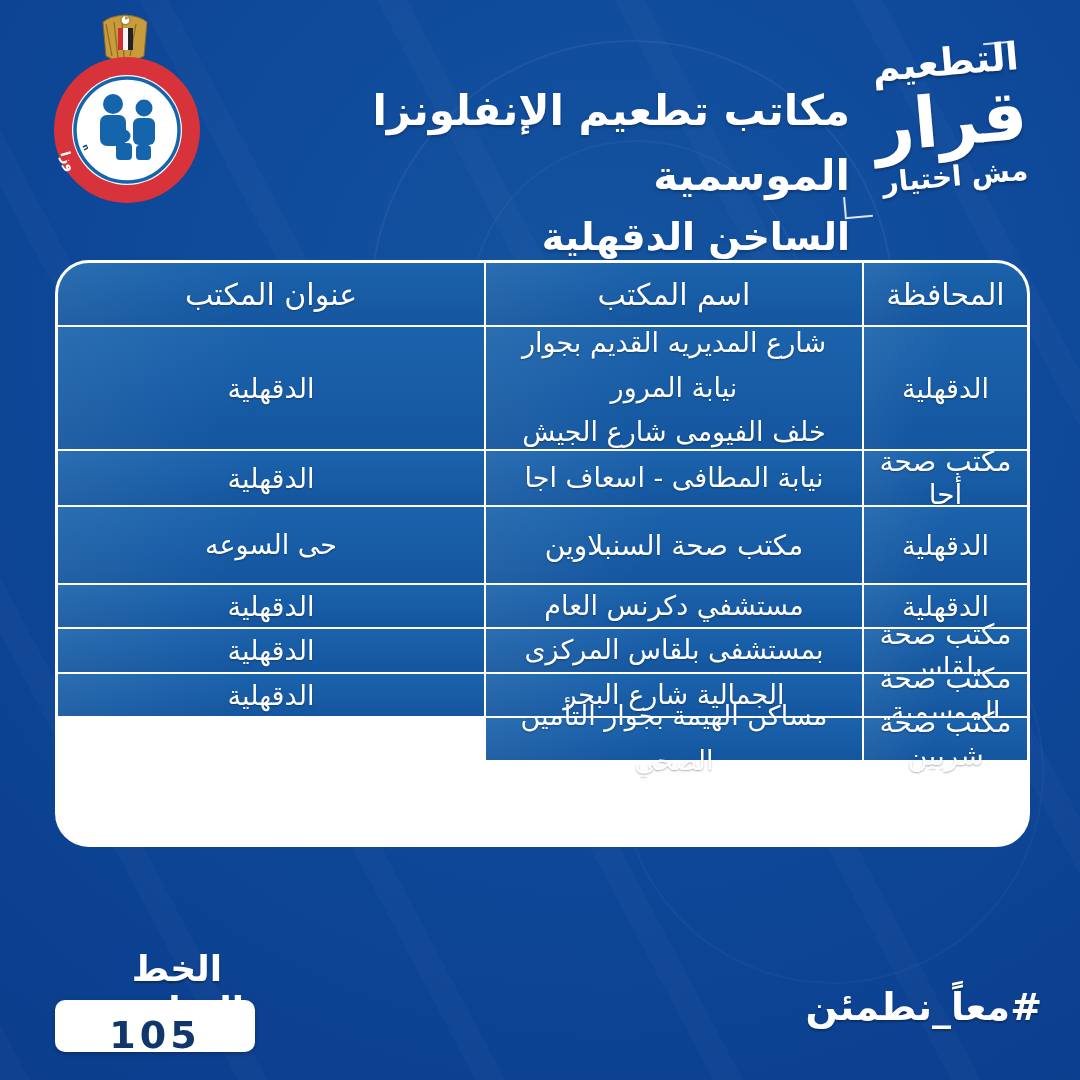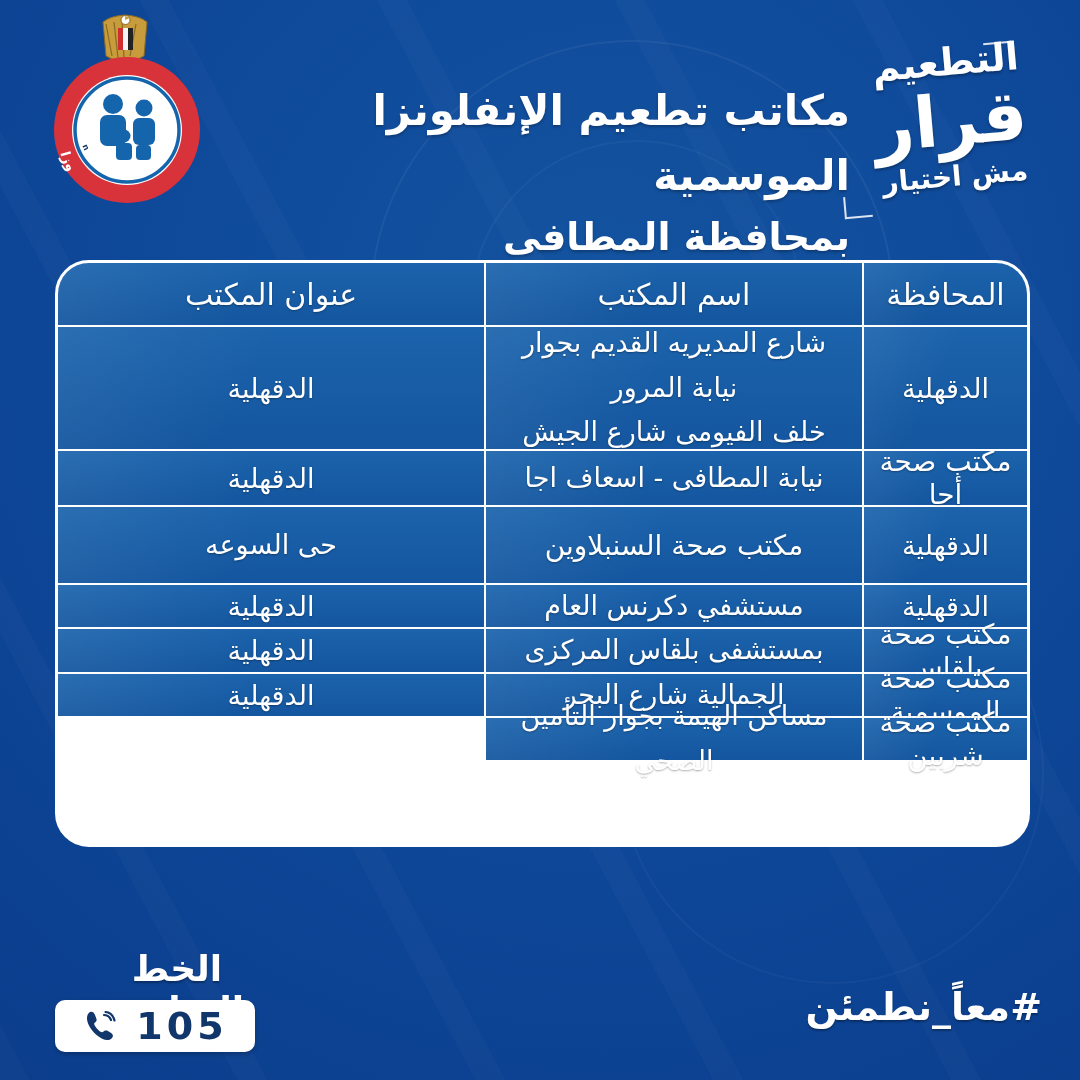--- a/index.html
+++ b/index.html
@@ -70,21 +70,21 @@
 
   
   .hotline-label{
     position:absolute;left:62px;top:948px;width:230px;text-align:center;
     font-size:36px;font-weight:bold;text-shadow:0 2px 2px rgba(0,0,0,0.3);
   }
   .hotline-box{
     position:absolute;left:55px;top:1000px;width:200px;height:52px;
     background:#fff;border-radius:10px;
     display:flex;align-items:center;justify-content:center;gap:18px;
-    direction:ltr;box-shadow:0 2px 4px rgba(0,0,0,0.25);
+    direction:ltr;box-shadow:0 2px 4px rgba(0,0,0,0.25);flex-direction:column;
   }
   .hotline-box .num{color:#11366b;font-size:38px;font-weight:bold;letter-spacing:4px;}
   .hashtag{
     position:absolute;right:38px;top:985px;
     font-size:38px;font-weight:bold;text-shadow:0 2px 2px rgba(0,0,0,0.3);
   }
 </style>
 </head>
 <body>
 
@@ -131,21 +131,21 @@
         <textPath href="#enArc" startOffset="4%">Ministry of Health &amp; Population</textPath>
       </text>
       <text font-size="13.5" font-weight="bold" fill="#ffffff">
         <textPath href="#arArc" startOffset="12%">وزارة الصحة والسكان</textPath>
       </text>
     </svg>
   </div>
 
   <div class="title">
     <div class="l1">مكاتب تطعيم الإنفلونزا الموسمية</div>
-    <div class="l2">بمحافظة المطافى</div>
+    <div class="l2">الساخن الدقهلية</div>
   </div>
 
   <span class="bracket tr"></span>
   <span class="bracket bl"></span>
   <div class="slogan">
     <div class="s1">التطعيم</div>
     <div class="s2">قرار</div>
     <div class="s3">مش اختيار</div>
   </div>
 

